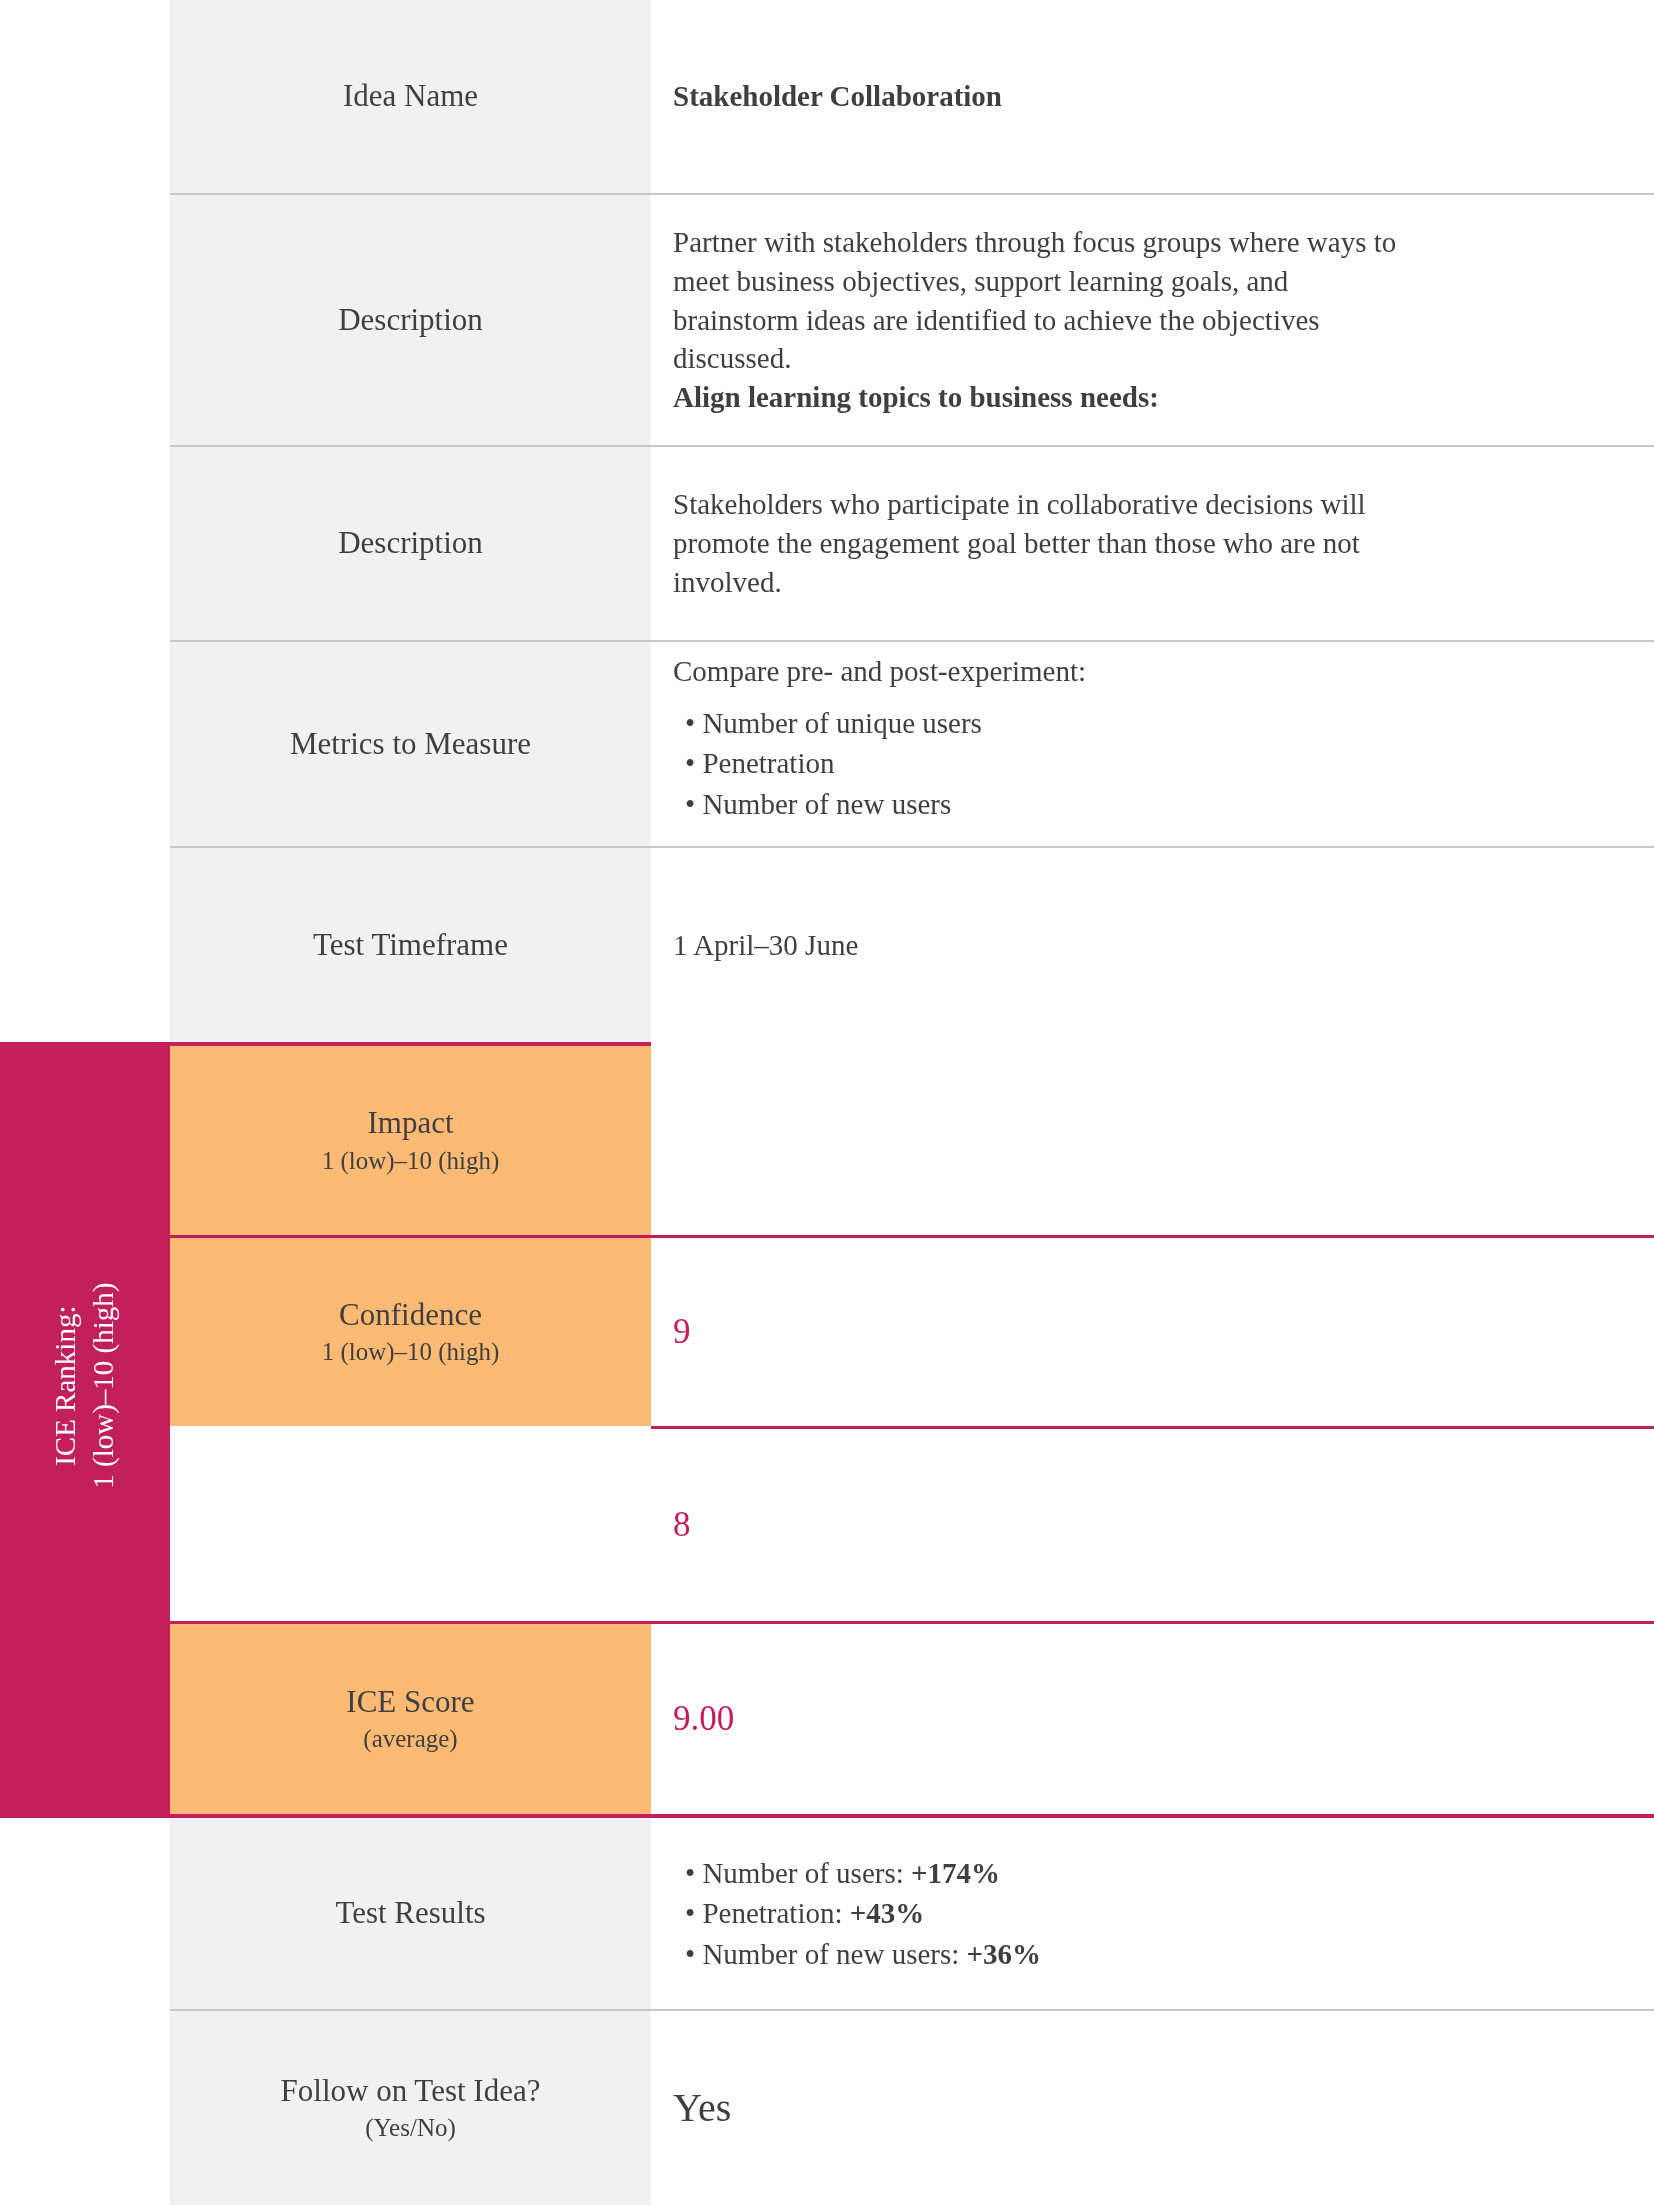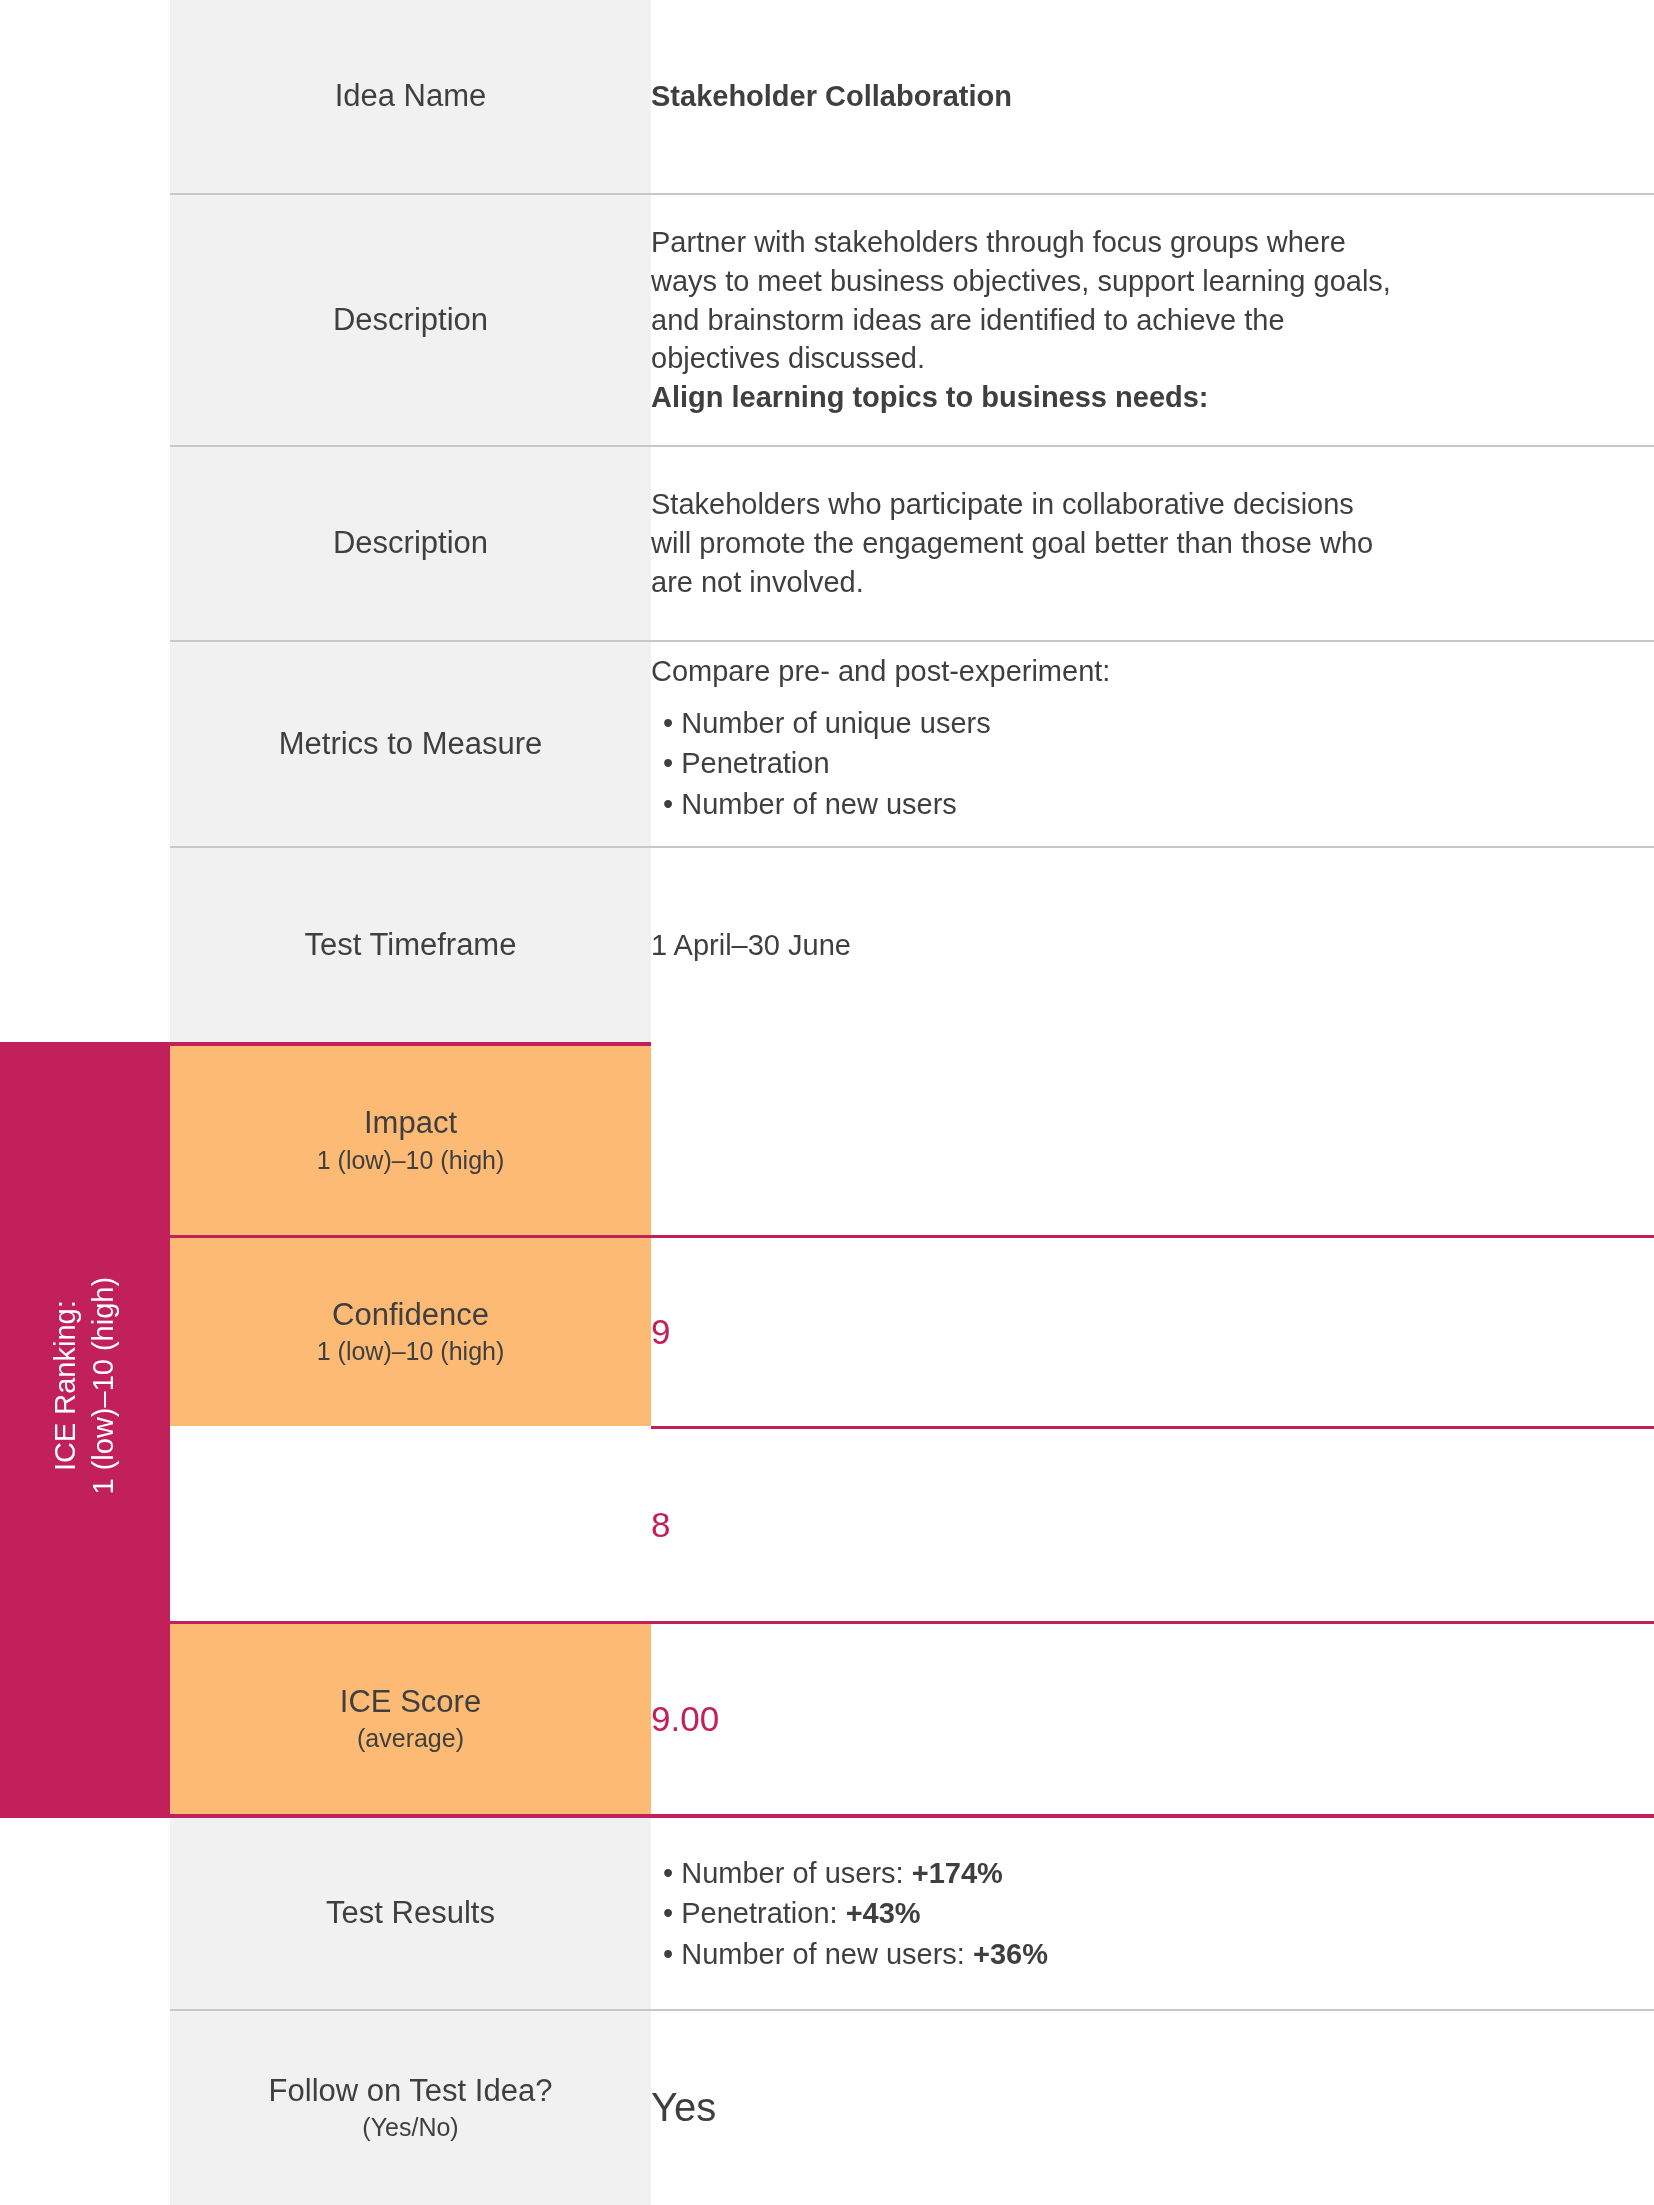--- a/index.html
+++ b/index.html
@@ -7,25 +7,25 @@
 
   .sheet {
     position:relative; width:1655px; height:2205px; background:#ffffff; overflow:hidden;
   }
 
   .grid {
     display:grid; width:1655px; height:2205px;
     grid-template-columns:170px 481px 1fr;
     grid-template-rows:193px 252px 195px 206px 196px 193px 191px 195px 197px 191px 196px;
   }
-  .grid > div { box-sizing:border-box; }
+  .grid > div { box-sizing:border-box;font-family:Liberation Serif, serif; }
 
   
   .lab { grid-column:2; background:#f1f1f1; display:flex; flex-direction:column; align-items:center; justify-content:center; text-align:center; }
-  .val { grid-column:3; background:#ffffff; display:flex; flex-direction:column; align-items:flex-start; justify-content:center; padding-right:29px; }
+  .val { grid-column:3; background:#ffffff; display:flex; flex-direction:column; align-items:flex-start; justify-content:center; padding-left:22px; padding-right:29px; }
 
   
   .r1{grid-row:1} .r2{grid-row:2} .r3{grid-row:3} .r4{grid-row:4} .r5{grid-row:5}
   .r6{grid-row:6} .r7{grid-row:7} .r8{grid-row:8} .r9{grid-row:9} .r10{grid-row:10} .r11{grid-row:11}
 
   
   .sep-gray { border-top:2.9px solid #c8c8c8; }
   .ice-top { border-top:4.4px solid #c2205b; }
   .ice-sep { border-top:3.7px solid #c2205b; }
   .ice-end { border-bottom:4.4px solid #c2205b; }

